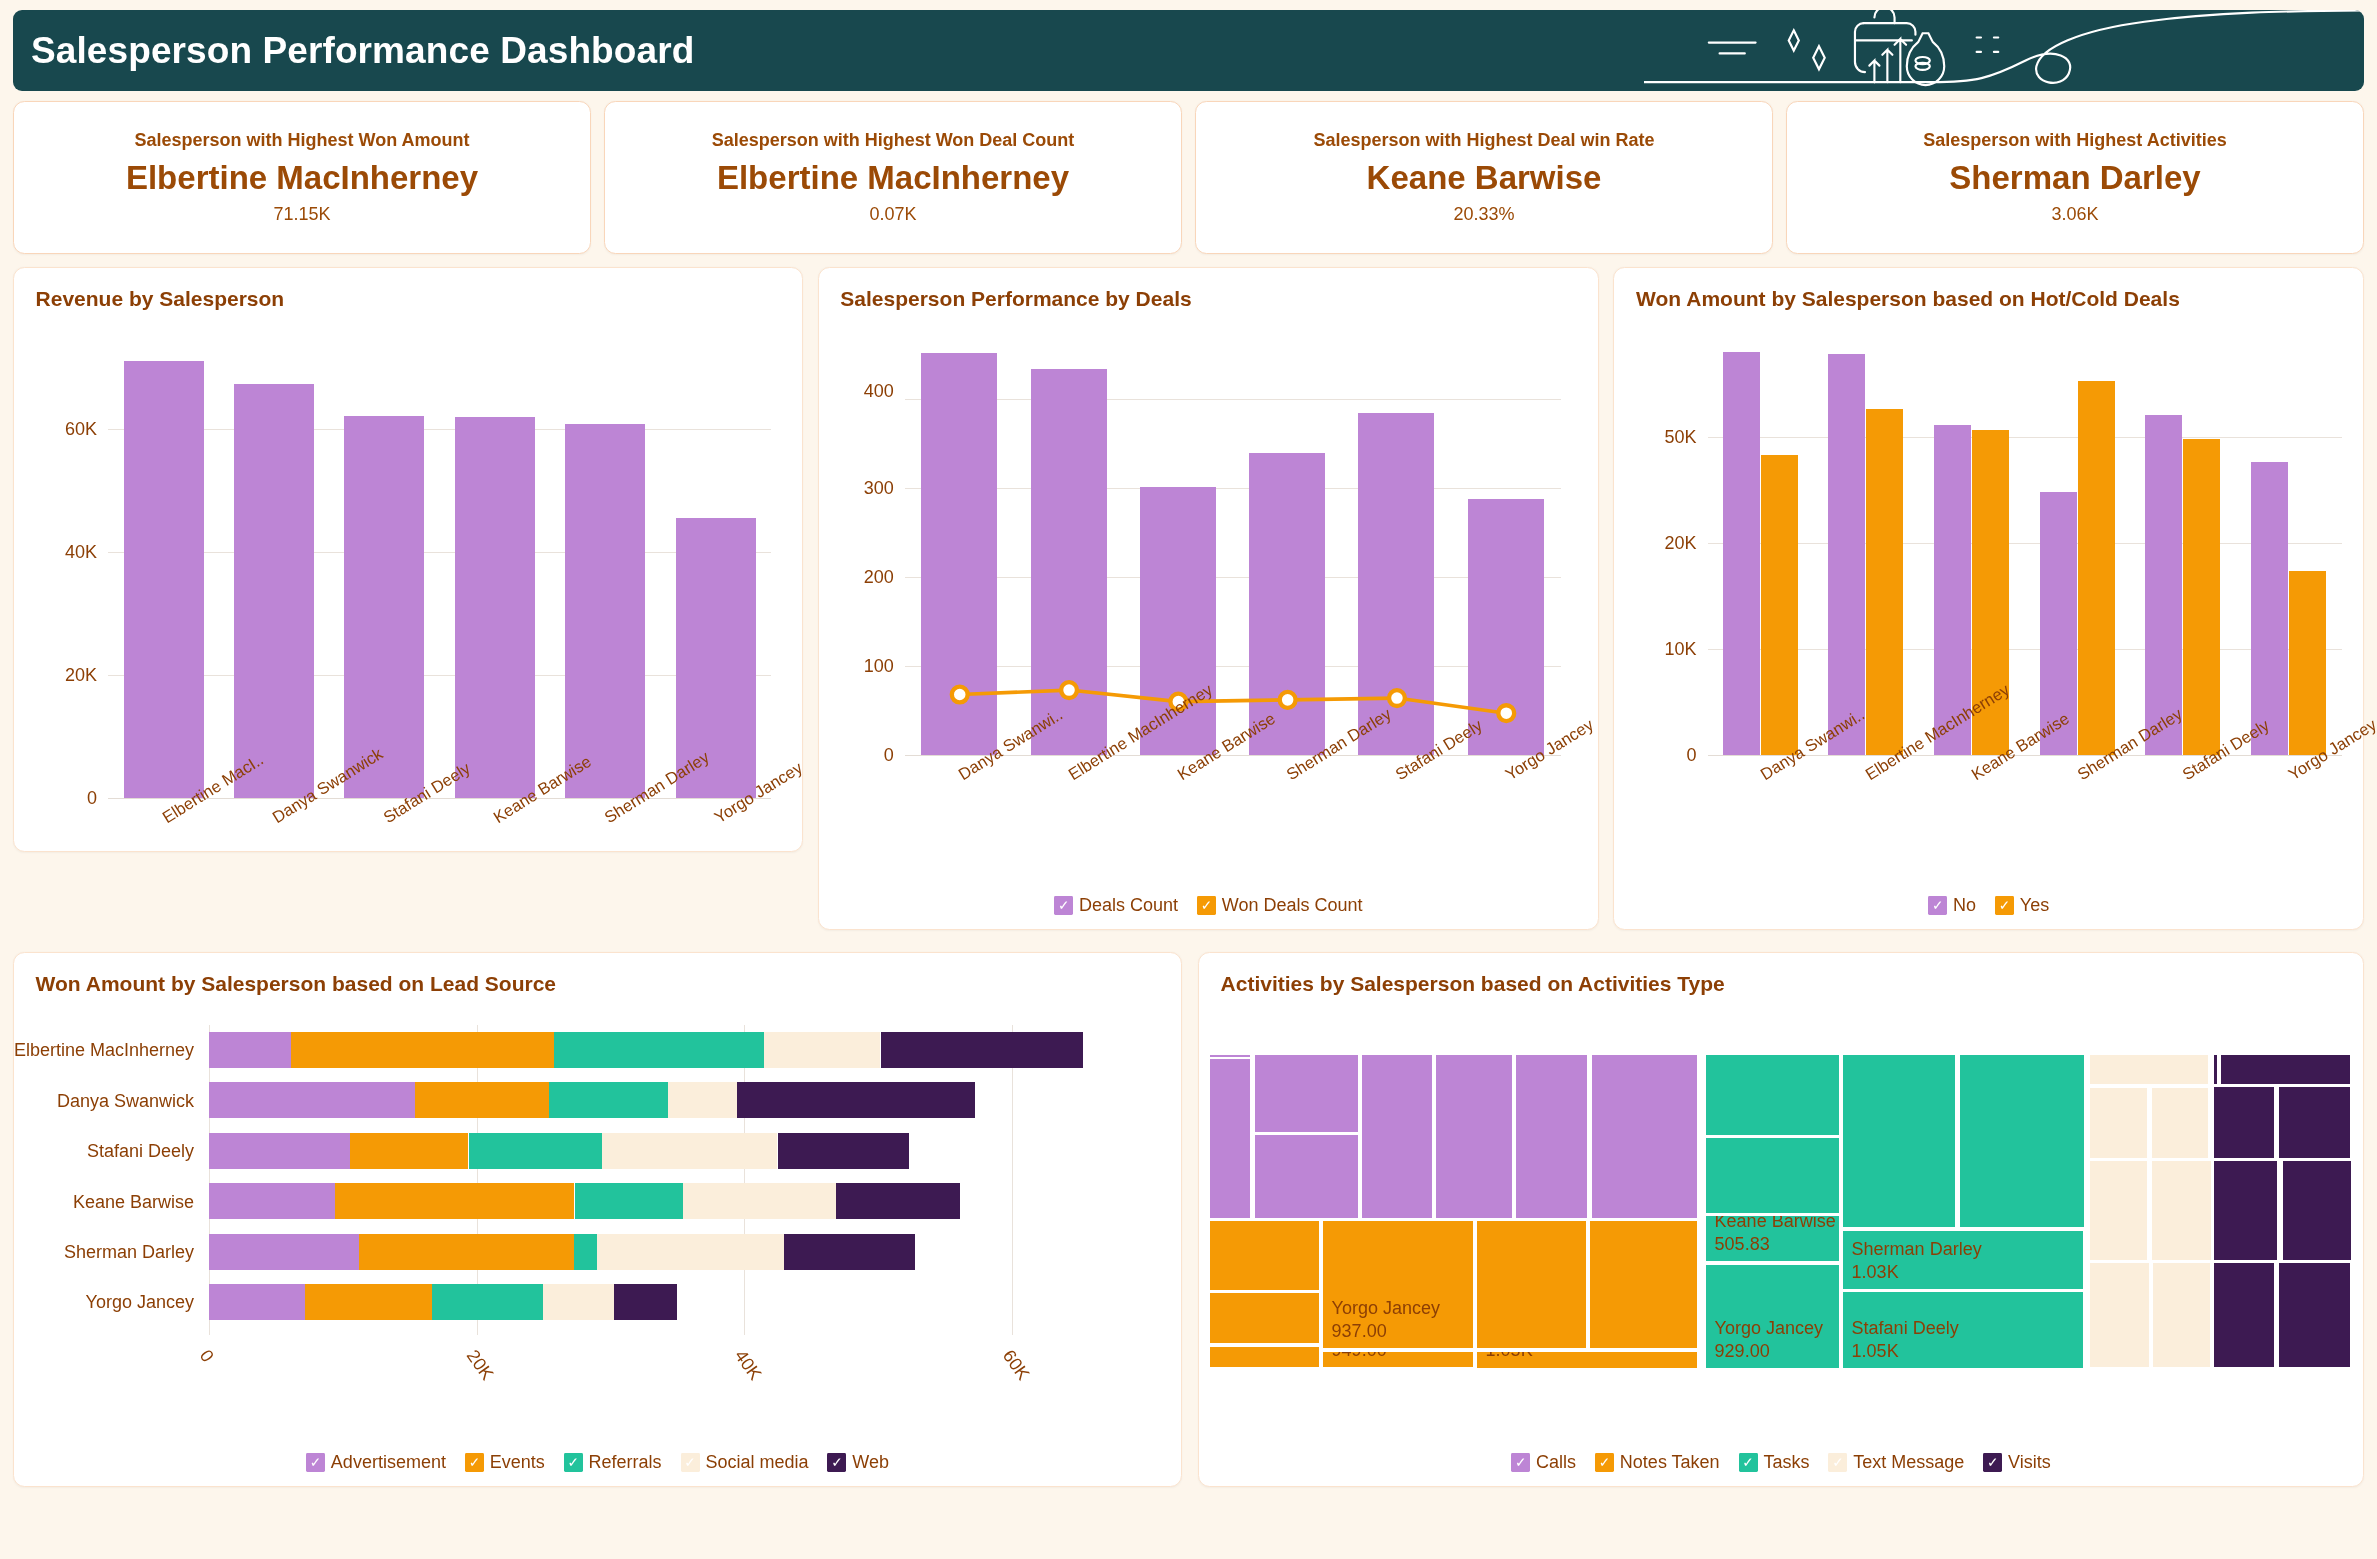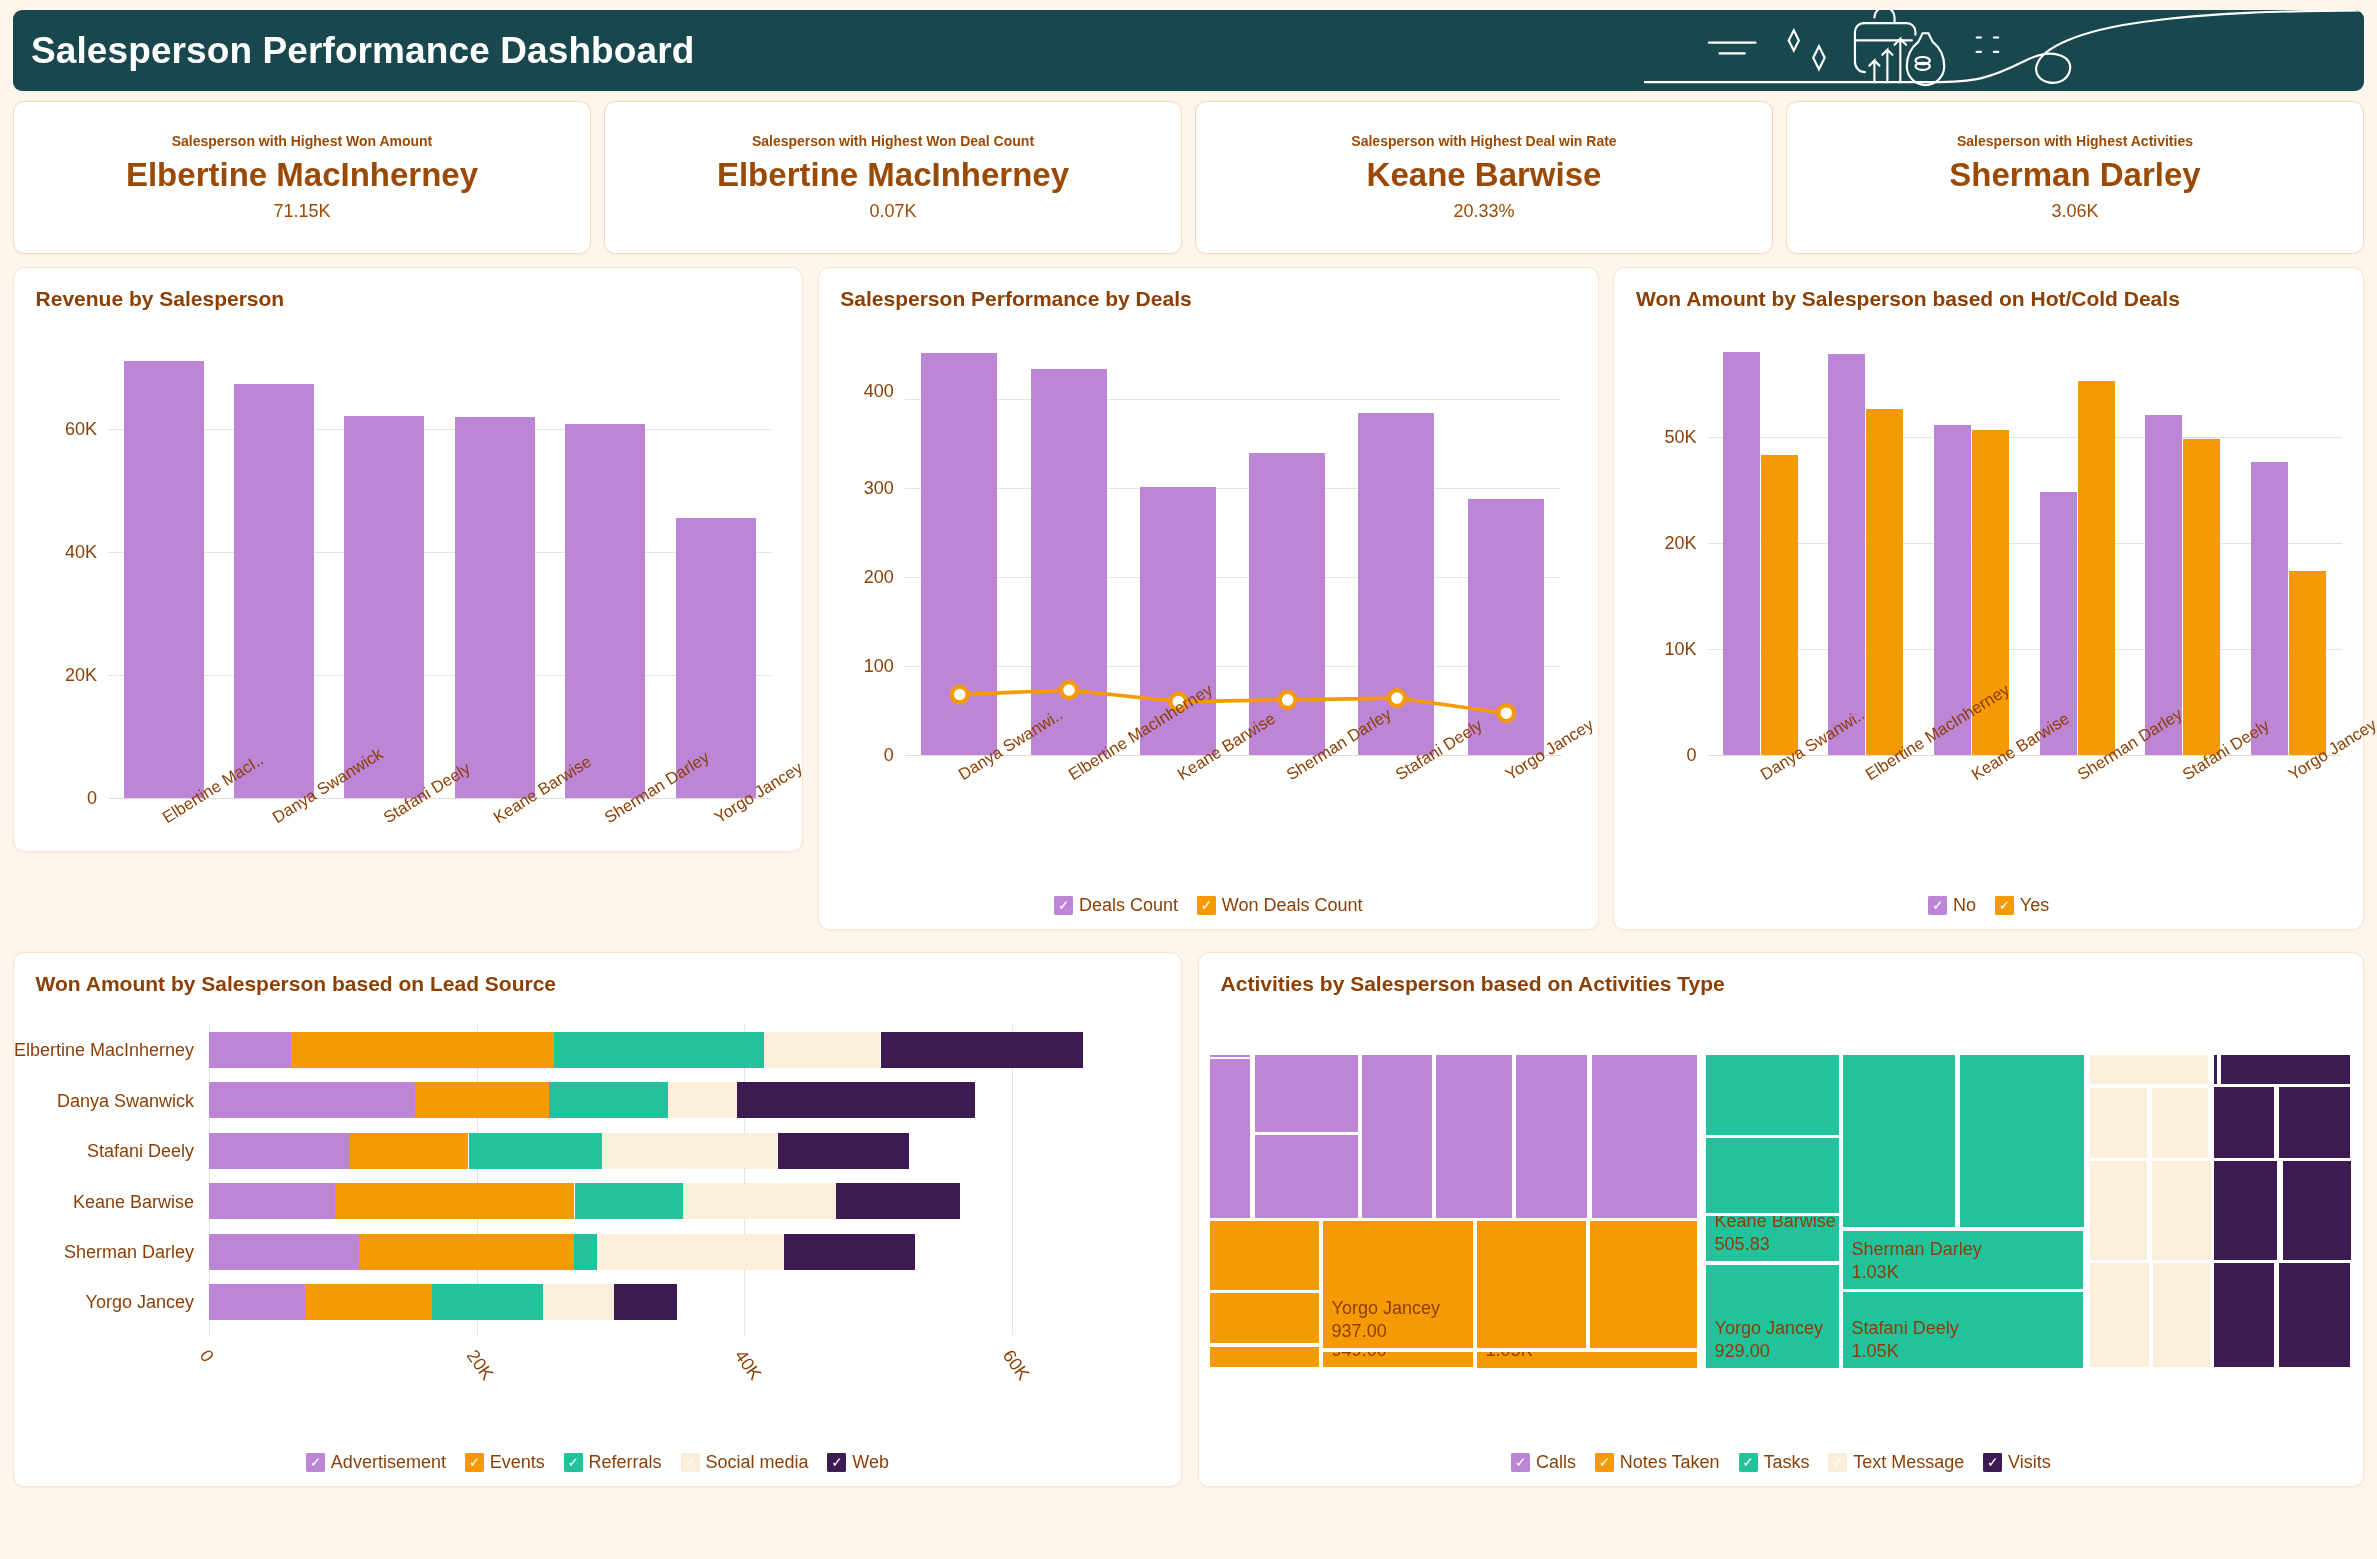--- a/index.html
+++ b/index.html
@@ -35,21 +35,21 @@
   .kpi-card {
     flex: 1 1 0;
     background: #ffffff;
     border: 1.4px solid #F9D6BA;
     border-radius: 11.5px;
     height: 153px;
     display: flex; flex-direction: column; align-items: center; justify-content: center;
     gap: 7.2px;
     box-shadow: 0 0.7px 2.2px rgba(0,0,0,0.04);
   }
-  .kpi-label { color: #9B4A06; font-size: 14px; font-weight: bold; }
+  .kpi-label { color: #9B4A06; font-size: 18px; font-weight: bold; }
   .kpi-value { color: #9B4A06; font-size: 33px; font-weight: bold; }
   .kpi-sub   { color: #9B4A06; font-size: 18px; }
 
   
   .row2 { display: flex; gap: 14.4px; margin-top: 13px; }
   .card {
     background: #ffffff;
     border: 1.4px solid #FBE3CE;
     border-radius: 11.5px;
     position: relative;

